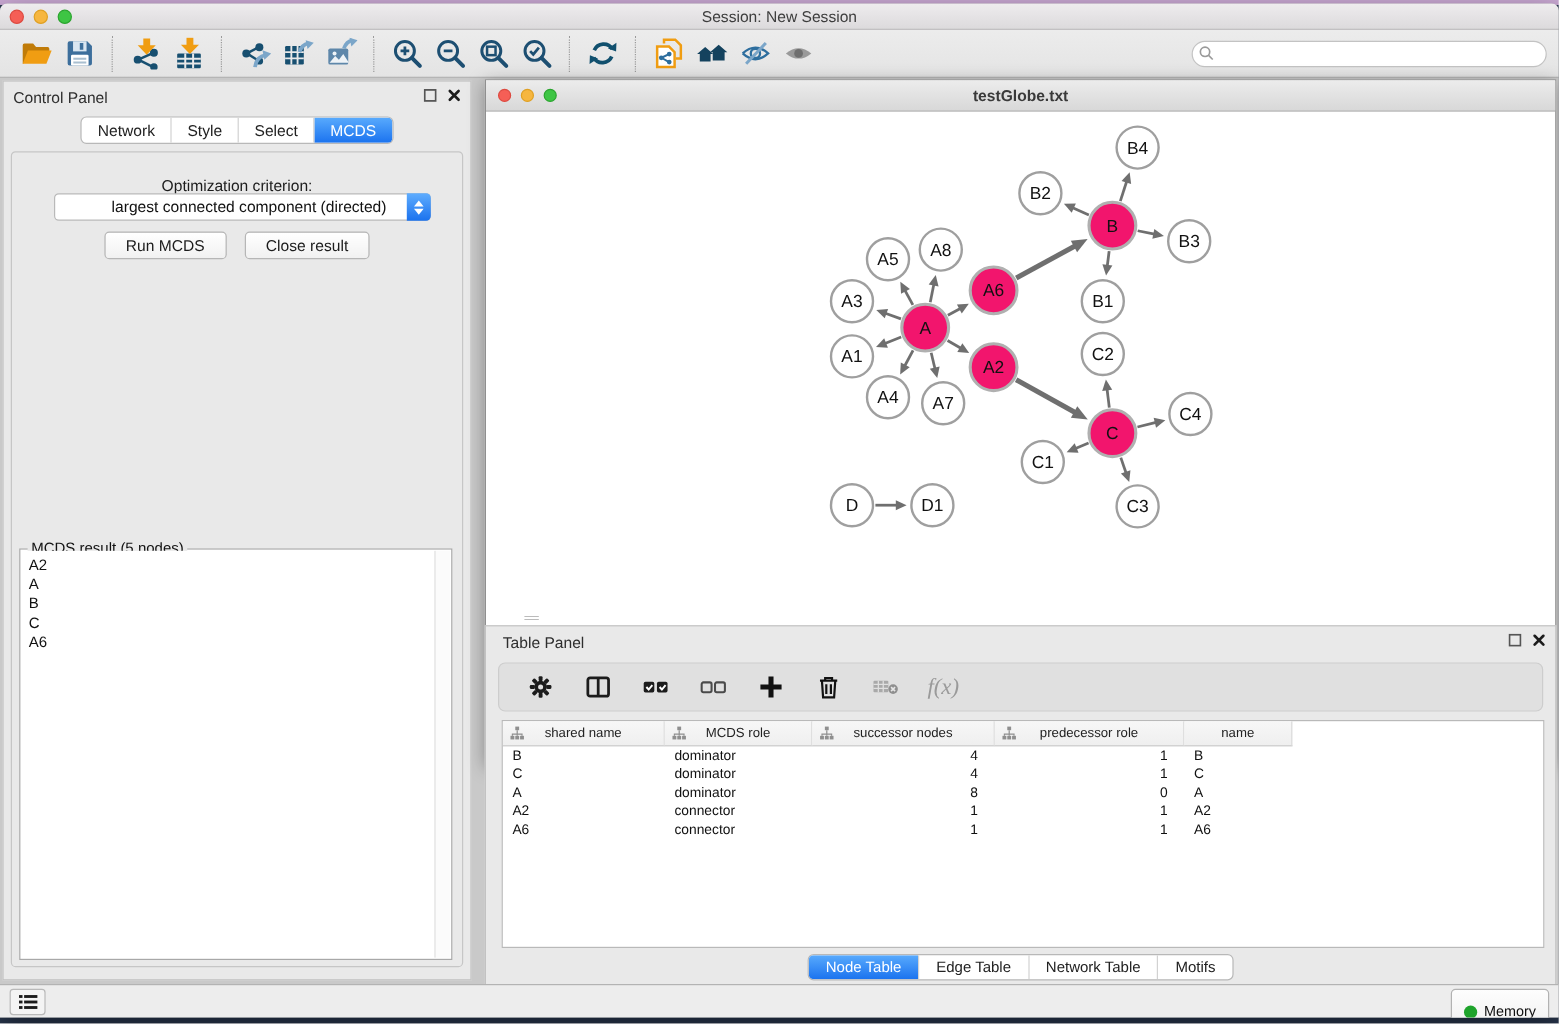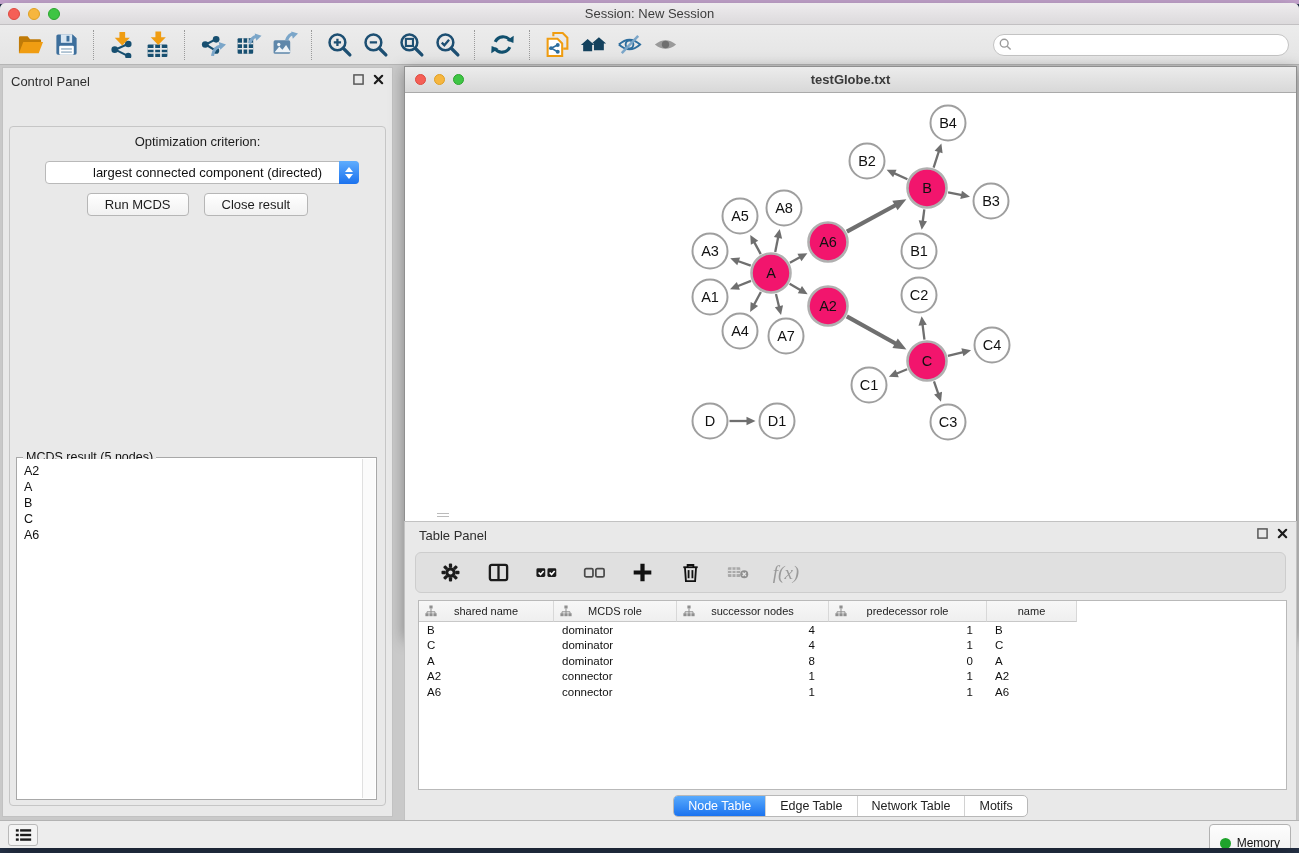--- a/index.html
+++ b/index.html
@@ -34,21 +34,21 @@
   .panel-head{position:relative;height:26px;}
   .panel-title{position:absolute;left:8px;top:6px;font-size:13px;color:#2e2e2e;}
   .panel-icons{position:absolute;right:8px;top:6px;display:flex;gap:9px;align-items:center;}
   .panel-icons svg{width:11px;height:11px;}
   .seg{display:flex;border:1px solid #b8b8b8;border-radius:5px;background:#fff;overflow:hidden;width:max-content;}
   .seg-item{padding:3px 13px;font-size:13px;color:#222;border-left:1px solid #d2d2d2;cursor:default;white-space:nowrap;}
   .seg-item:first-child{border-left:none;}
   .seg-item.active{background:linear-gradient(#58aafd,#1b73ef);color:#fff;}
   .cp-tabs-row{display:flex;justify-content:center;margin-top:3px;}
   .cp-content{position:absolute;left:6px;right:6px;top:58px;bottom:10px;border:1px solid #c6c6c6;border-radius:4px;background:#e9e9e9;}
-  .opt-label{text-align:center;margin-top:7px;font-size:13px;color:#1c1c1c;}
+  .opt-label{text-align:center;margin-top:20px;font-size:13px;color:#1c1c1c;}
   .dropdown{position:absolute;left:35px;top:34px;width:314px;height:23px;background:#fff;border:1px solid #b9b9b9;border-radius:4px;display:flex;align-items:center;padding-left:39px;}
   .dropdown-text{flex:1;padding-left:8px;font-size:13px;color:#111;white-space:nowrap;overflow:hidden;}
   .dropdown-cap{width:20px;height:23px;margin:-1px -1px -1px 0;border-radius:0 4px 4px 0;background:linear-gradient(#5fadfe,#1b72ee);display:flex;flex-direction:column;align-items:center;justify-content:center;gap:2px;}
   .dropdown-cap .chev{width:0;height:0;border-left:4px solid transparent;border-right:4px solid transparent;}
   .chev.up{border-bottom:5px solid #fff;}
   .chev.down{border-top:5px solid #fff;}
   .btn-row{position:absolute;left:0;right:0;top:66px;display:flex;justify-content:center;gap:15px;}
   .push-btn{height:23px;padding:0 17px;background:linear-gradient(#ffffff,#f1f1f1);border:1px solid #b6b6b6;border-radius:4px;font-size:13px;color:#1c1c1c;display:flex;align-items:center;}
   .mcds-fieldset{position:absolute;left:6px;right:8px;top:330px;bottom:5px;border:1px solid #a8a8a8;background:#fff;}
   .mcds-legend{position:absolute;left:6px;top:-8px;background:#e9e9e9;padding:0 3px;font-size:12.5px;color:#111;}
@@ -283,20 +283,28 @@
           <span class="panel-title">Control Panel</span>
           <span class="panel-icons">
             <svg viewBox="0 0 12 12">
                 <rect x="1" y="1" width="10" height="10" fill="none" stroke="#555" stroke-width="1.6"></rect>
               </svg>
             <svg viewBox="0 0 12 12">
                 <path d="M2 2 L10 10 M10 2 L2 10" stroke="#1c1c1c" stroke-width="2.4" stroke-linecap="round"></path>
               </svg>
           </span>
         </div>
+        <div class="cp-tabs-row">
+            <div class="seg" id="cp-tabs">
+              <span class="seg-item">Network</span>
+              <span class="seg-item">Style</span>
+              <span class="seg-item">Select</span>
+              <span class="seg-item active">MCDS</span>
+            </div>
+          </div>
         <div class="cp-content">
           <div class="opt-label">Optimization criterion:</div>
           <div class="dropdown">
             <span class="dropdown-text">largest connected component (directed)</span>
             <span class="dropdown-cap">
                 <span class="chev up"></span>
                 <span class="chev down"></span>
               </span>
           </div>
           <div class="btn-row">

